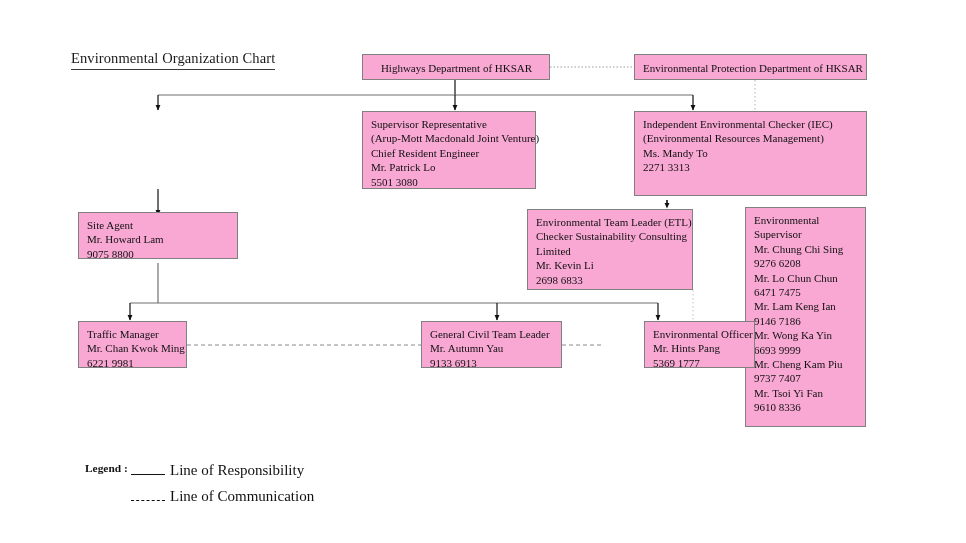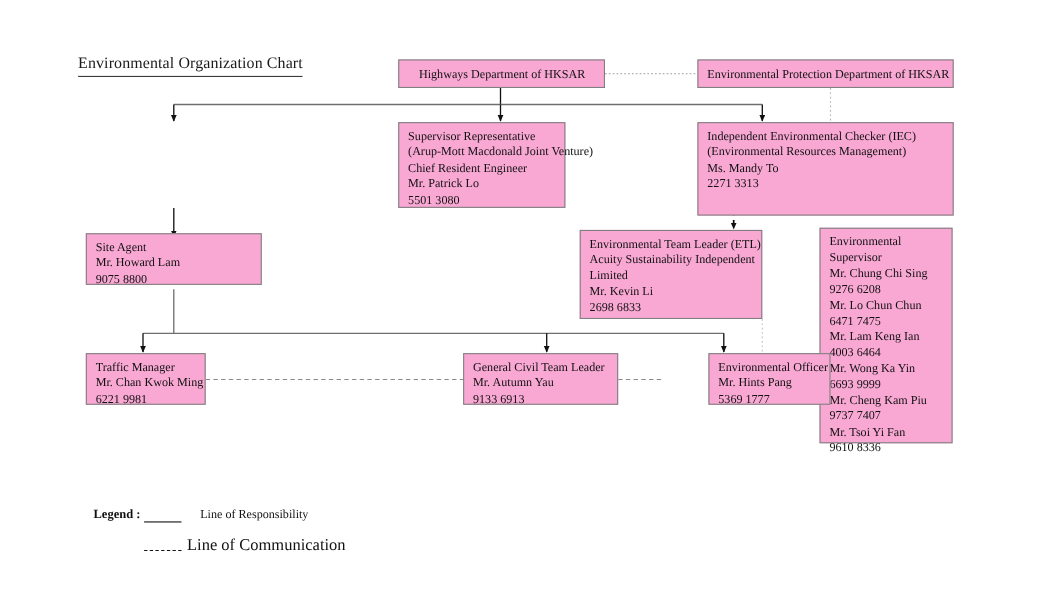--- a/index.html
+++ b/index.html
@@ -55,23 +55,23 @@
   .legend-label {
     position: absolute;
     left: 85px;
     top: 462px;
     font-size: 11.4px;
     font-weight: bold;
     color: #111111;
   }
   .legend-text-1 {
     position: absolute;
-    left: 182px;
+    left: 170px;
     top: 462px;
-    font-size: 11px;
+    font-size: 15px;
     color: #111111;
   }
   .legend-text-2 {
     position: absolute;
     left: 170px;
     top: 488px;
     font-size: 15px;
     color: #111111;
   }
   .legend-solid {
@@ -155,21 +155,21 @@
 
   <div class="node center" style="left:362px; top:54px; width:188px; height:26px;">
     <span class="ln">Highways Department of HKSAR</span>
   </div>
 
   <div class="node center" style="left:634px; top:54px; width:233px; height:26px;">
     <span class="ln">Environmental Protection Department of HKSAR</span>
   </div>
 
 
-  <div class="node" style="left:362px; top:111px; width:152px; height:78px;">
+  <div class="node" style="left:362px; top:111px; width:174px; height:78px;">
     <span class="ln">Supervisor Representative</span>
     <span class="ln">(Arup-Mott Macdonald Joint Venture)</span>
     <span class="ln">Chief Resident Engineer</span>
     <span class="ln">Mr. Patrick Lo</span>
     <span class="ln">5501 3080</span>
   </div>
 
   <div class="node" style="left:634px; top:111px; width:233px; height:85px;">
     <span class="ln">Independent Environmental Checker (IEC)</span>
     <span class="ln">(Environmental Resources Management)</span>
@@ -178,35 +178,35 @@
   </div>
 
   <div class="node" style="left:78px; top:212px; width:160px; height:47px;">
     <span class="ln">Site Agent</span>
     <span class="ln">Mr. Howard Lam</span>
     <span class="ln">9075 8800</span>
   </div>
 
   <div class="node" style="left:527px; top:209px; width:166px; height:81px;">
     <span class="ln">Environmental Team Leader (ETL)</span>
-    <span class="ln">Acuity Sustainability Independent</span>
+    <span class="ln">Checker Sustainability Consulting</span>
     <span class="ln">Limited</span>
     <span class="ln">Mr. Kevin Li</span>
     <span class="ln">2698 6833</span>
   </div>
 
-  <div class="node" style="left:745px; top:207px; width:121px; height:196px;">
+  <div class="node" style="left:745px; top:207px; width:121px; height:220px;">
     <span class="ln">Environmental</span>
     <span class="ln">Supervisor</span>
     <span class="ln">Mr. Chung Chi Sing</span>
     <span class="ln">9276 6208</span>
     <span class="ln">Mr. Lo Chun Chun</span>
     <span class="ln">6471 7475</span>
     <span class="ln">Mr. Lam Keng Ian</span>
-    <span class="ln">4003 6464</span>
+    <span class="ln">9146 7186</span>
     <span class="ln">Mr. Wong Ka Yin</span>
     <span class="ln">6693 9999</span>
     <span class="ln">Mr. Cheng Kam Piu</span>
     <span class="ln">9737 7407</span>
     <span class="ln">Mr. Tsoi Yi Fan</span>
     <span class="ln">9610 8336</span>
   </div>
 
   <div class="node" style="left:78px; top:321px; width:109px; height:47px;">
     <span class="ln">Traffic Manager</span>

